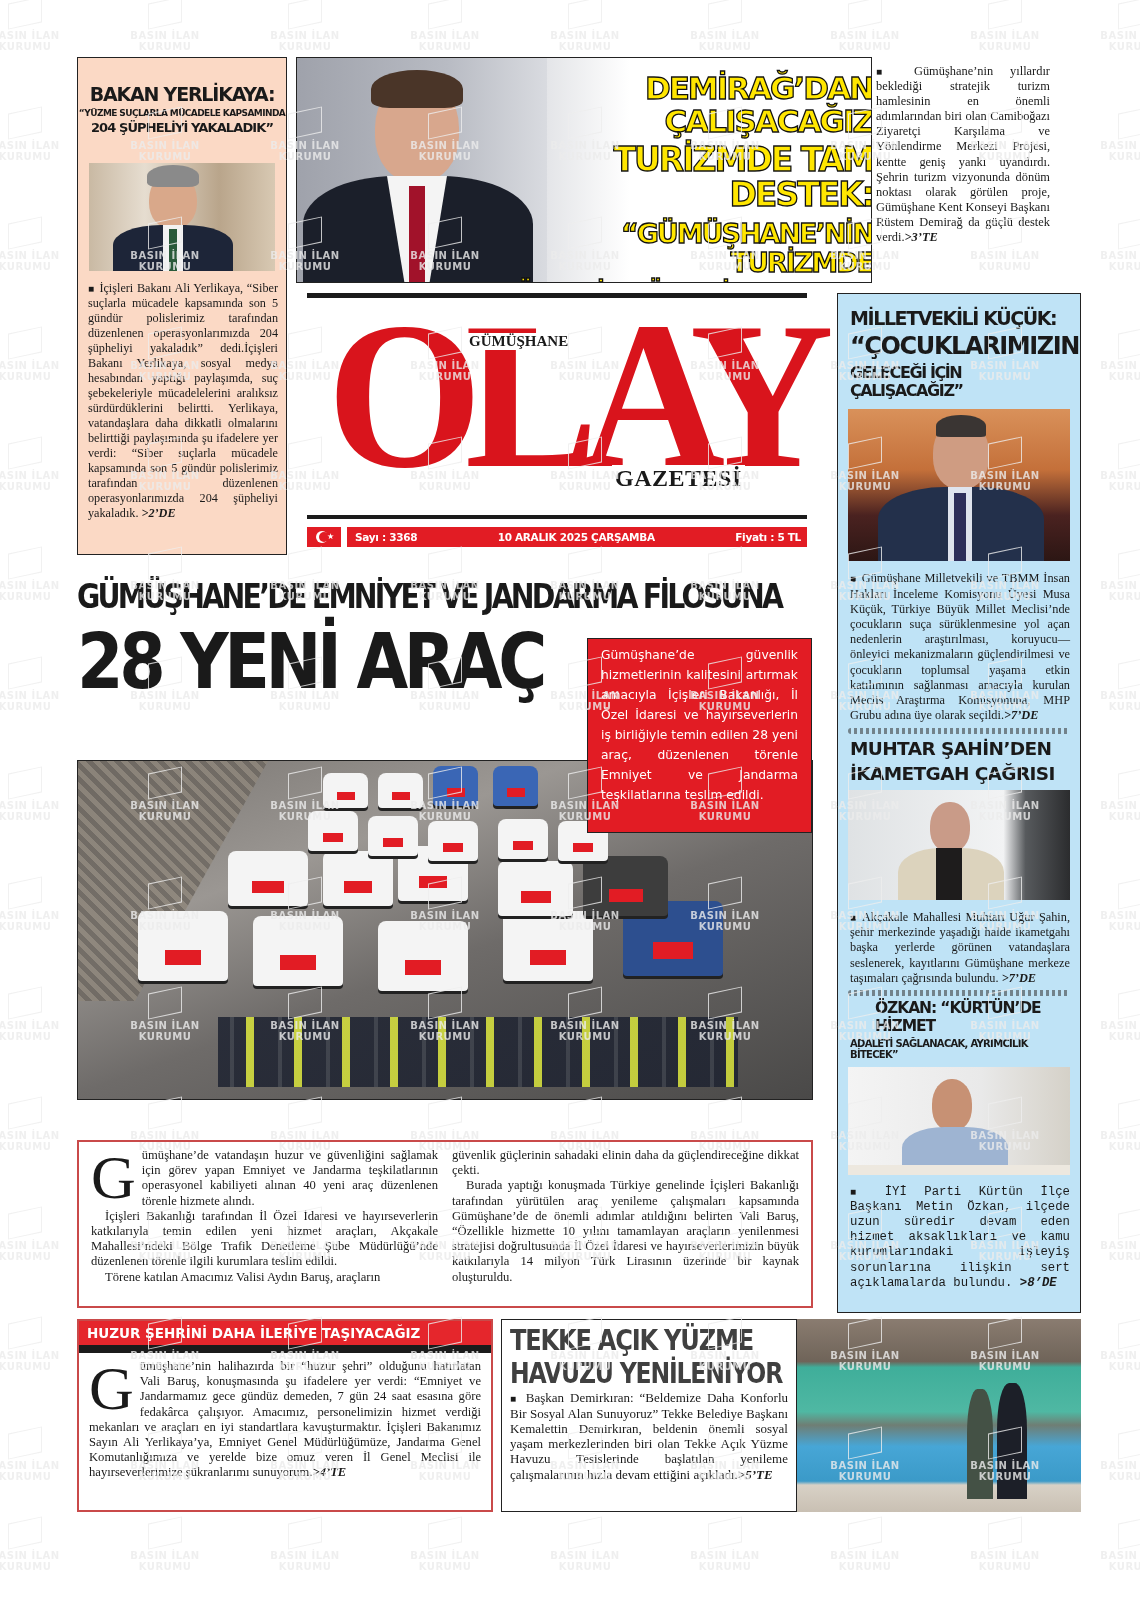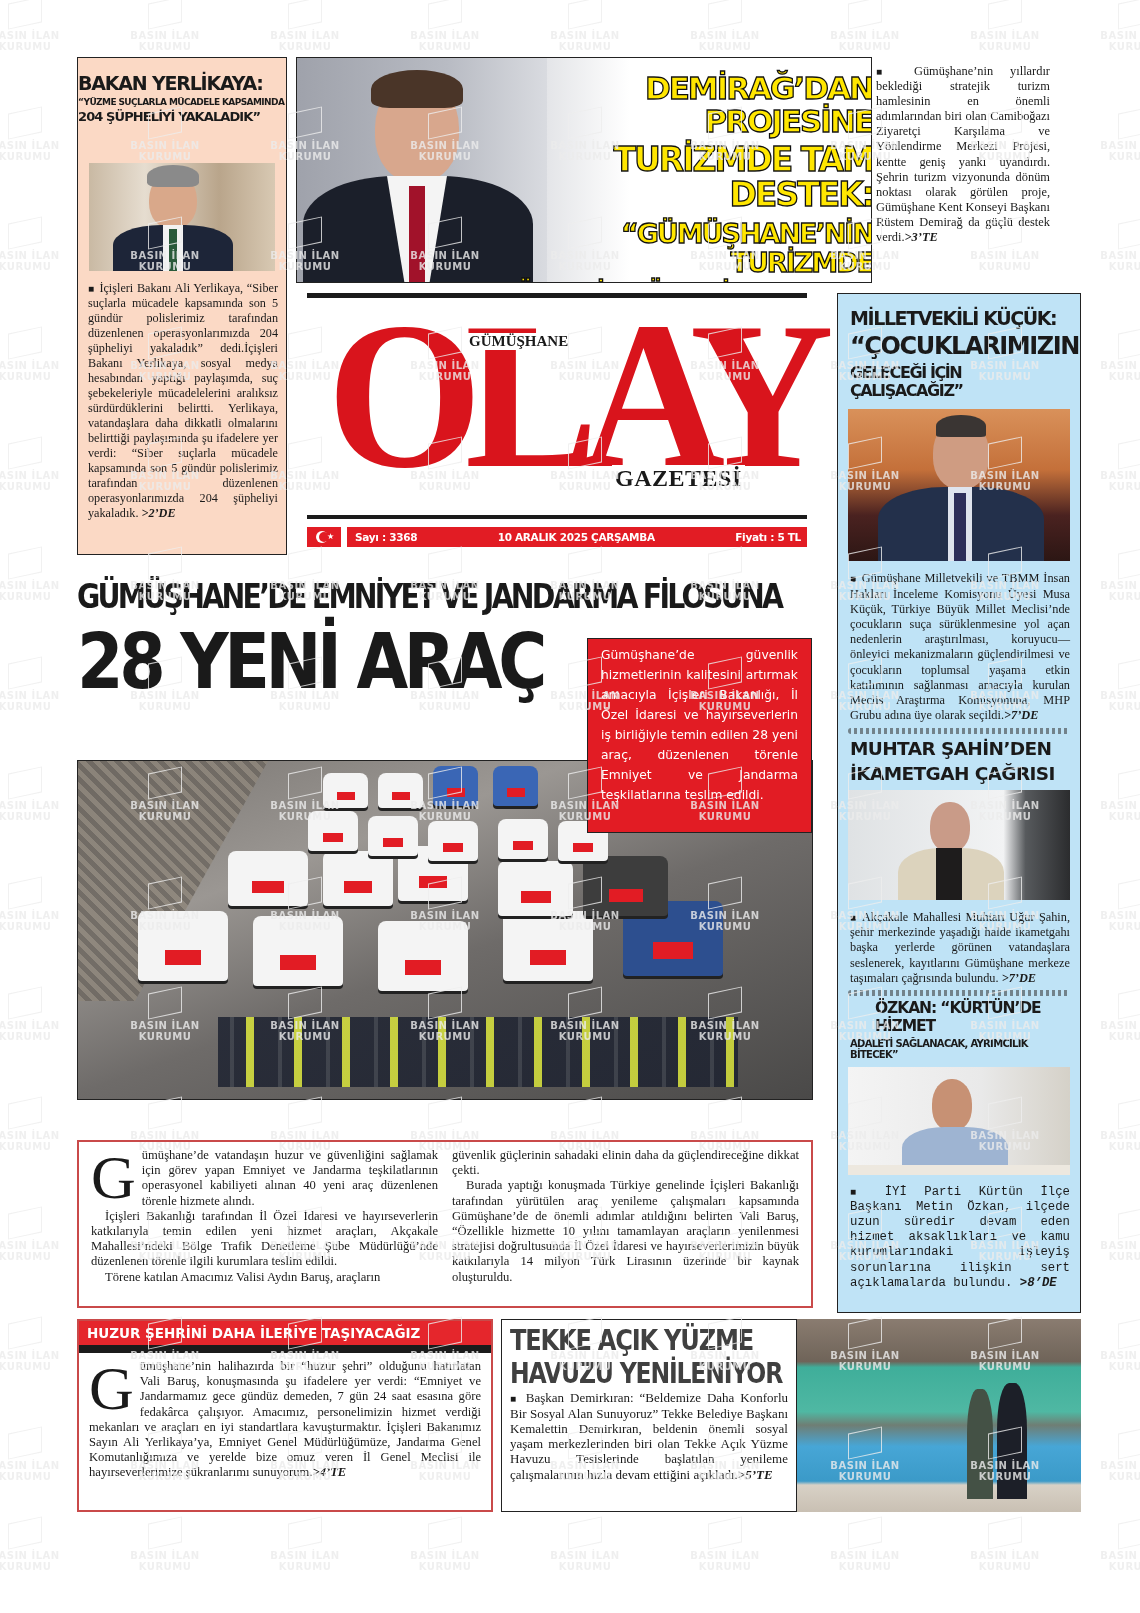--- a/index.html
+++ b/index.html
@@ -719,21 +719,21 @@
       <div>KURUMU</div>
     </div>
     <div class="wm" style="left: 1090px; top: 1520px;">
       <div class="box"></div>
       <div>BASIN İLAN</div>
       <div>KURUMU</div>
     </div>
   </div>
 
 <div id="yerlikaya" class="abs">
-  <div style="text-align:left; padding-top:14px;">
+  <div style="text-align:center; padding-top:25px;">
     <div style="font-family:'DejaVu Sans',sans-serif; font-weight:bold; font-size:19px; letter-spacing:-1.2px; color:#1a1a1a;">BAKAN YERLİKAYA:</div>
     <div style="font-family:'DejaVu Sans',sans-serif; font-weight:bold; font-size:9px; letter-spacing:-0.6px; margin-top:3px;">“YÜZME SUÇLARLA MÜCADELE KAPSAMINDA</div>
     <div style="font-family:'DejaVu Sans',sans-serif; font-weight:bold; font-size:13px; letter-spacing:-0.9px; margin-top:2px;">204 ŞÜPHELİYİ YAKALADIK”</div>
   </div>
   <div class="photo" style="left:11px; top:105px; width:186px; height:108px; background:linear-gradient(90deg,#c9b9a3 0%,#e6ddd0 30%,#b9a58b 70%,#d8c9b3 100%);">
     <div style="position:absolute; left:60px; top:8px; width:48px; height:58px; border-radius:50% 50% 45% 45%; background:#d9a88a;"></div>
     <div style="position:absolute; left:58px; top:2px; width:52px; height:22px; border-radius:50% 50% 20% 20%; background:#8a8a8a;"></div>
     <div style="position:absolute; left:24px; top:62px; width:120px; height:50px; border-radius:40% 40% 0 0; background:#1d2538;"></div>
     <div style="position:absolute; left:74px; top:62px; width:20px; height:46px; background:#f2f2f2;"></div>
     <div style="position:absolute; left:80px; top:66px; width:8px; height:42px; background:#2a5a3a;"></div>
@@ -746,21 +746,21 @@
 <div id="demirag" class="abs">
   <div class="photo" style="left:0; top:0; width:250px; height:226px; background:linear-gradient(90deg,#9fa2ab 0%,#b8bbc3 60%,#d9dbe0 100%);">
     <div style="position:absolute; left:78px; top:20px; width:84px; height:104px; border-radius:48% 48% 44% 44%; background:#d8a78d;"></div>
     <div style="position:absolute; left:74px; top:12px; width:92px; height:38px; border-radius:50% 50% 20% 20%; background:#4a3528;"></div>
     <div style="position:absolute; left:6px; top:118px; width:230px; height:120px; border-radius:40% 40% 0 0; background:#1b1f2a;"></div>
     <div style="position:absolute; left:90px; top:118px; width:60px; height:110px; background:#f4f4f4; clip-path:polygon(0 0,100% 0,70% 100%,30% 100%);"></div>
     <div style="position:absolute; left:112px; top:128px; width:16px; height:100px; background:#a1122a;"></div>
   </div>
   <div style="position:absolute; left:250px; top:0; width:330px; height:226px; background:linear-gradient(90deg,#e4e5e8 0%,#ffffff 25%);"></div>
   <div style="position:absolute; left:182px; top:14px; width:394px; text-align:right; font-family:'DejaVu Sans',sans-serif; font-weight:bold; color:#ffe600; -webkit-text-stroke:1.3px #111; letter-spacing:-2px; line-height:1.05;">
-    <div style="font-size:31px;">DEMİRAĞ’DAN PROJESİNE</div>
+    <div style="font-size:31px;">DEMİRAĞ’DAN ÇALIŞACAĞIZ</div>
     <div style="font-size:33px; margin-top:6px;">TURİZMDE TAM DESTEK:</div>
     <div style="font-size:27px; margin-top:8px;">“GÜMÜŞHANE’NİN TURİZMDE</div>
     <div style="font-size:25px; margin-top:4px;">YÜKSELİŞ DÖNEMİ BAŞLIYOR”</div>
   </div>
 </div>
 <div id="demirag-text" class="abs body-text bullet" style="font-size:12.4px; line-height:15.1px;">
   <span>Gümüşhane’nin yıllardır beklediği stratejik turizm hamlesinin en önemli adımlarından biri olan Camiboğazı Ziyaretçi Karşılama ve Yönlendirme Merkezi Projesi, kentte geniş yankı uyandırdı. Şehrin turizm vizyonunda dönüm noktası olarak görülen proje, Gümüşhane Kent Konseyi Başkanı Rüstem Demirağ da güçlü destek verdi.</span><span class="ref">&gt;3’TE</span>
 </div>
 
 <div id="masthead" class="abs">

